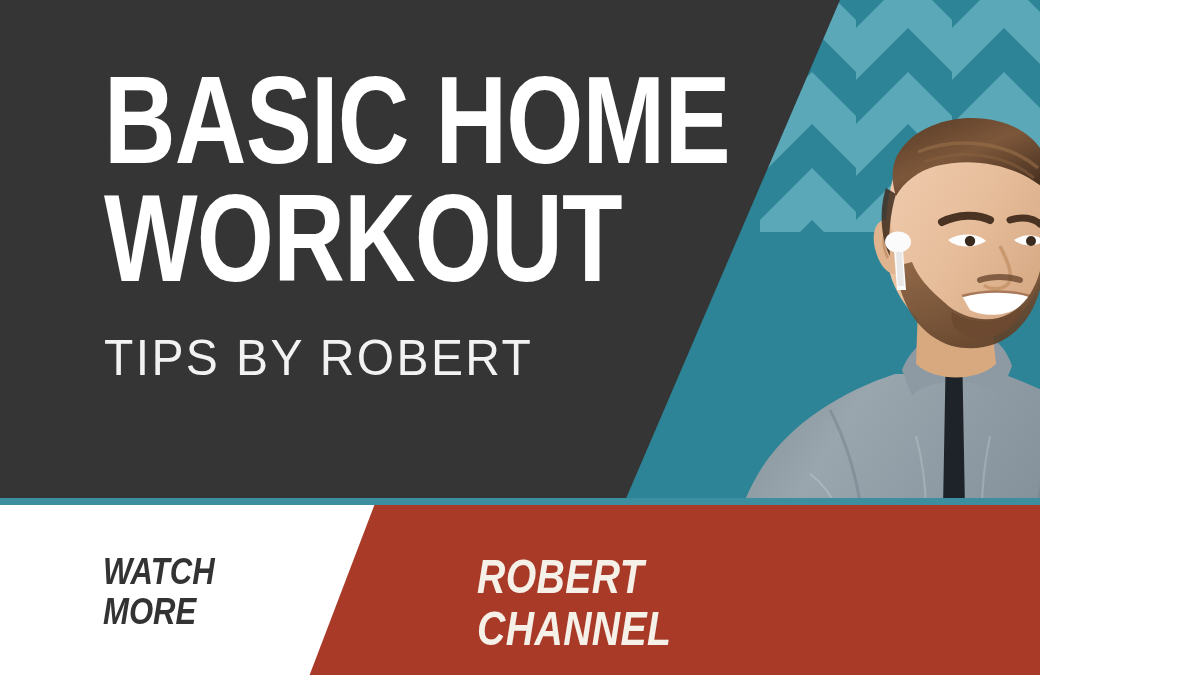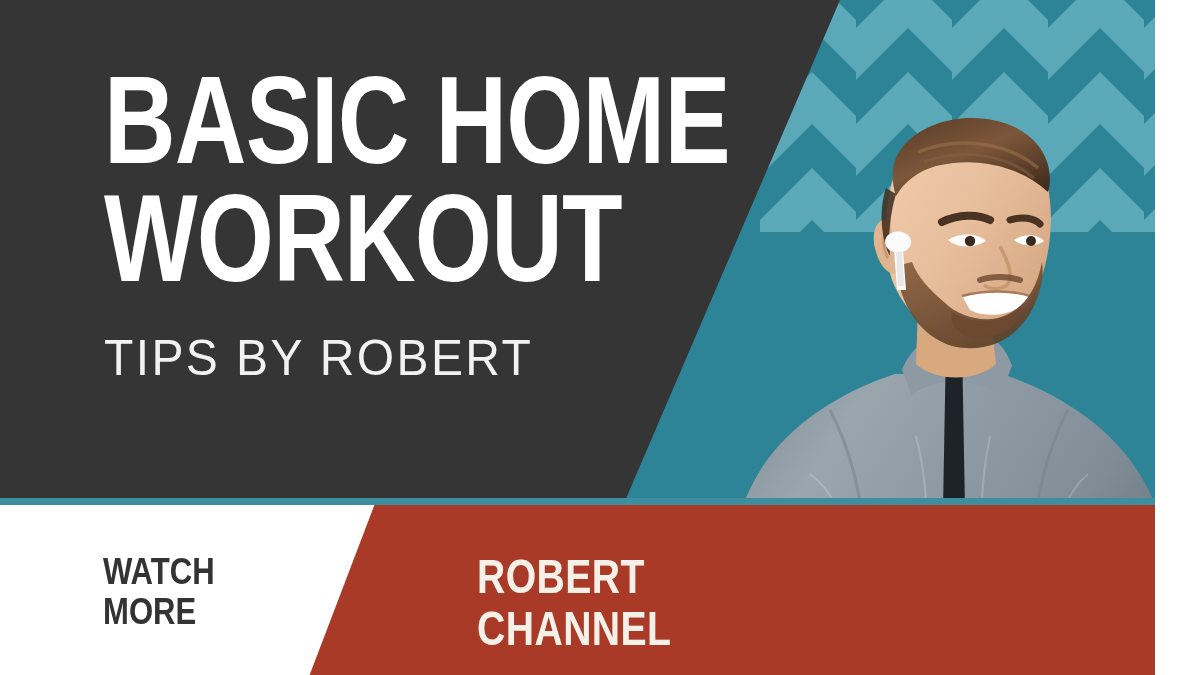--- a/index.html
+++ b/index.html
@@ -8,21 +8,21 @@
     padding: 0;
     background: #ffffff;
   }
   body {
     font-family: "Liberation Sans", sans-serif;
   }
 
   
   .thumbnail {
     position: relative;
-    width: 1155px;
+    width: 1040px;
     height: 675px;
     overflow: hidden;
     background: #ffffff;
     user-select: none;
   }
 
   
   .teal-backdrop {
     position: absolute;
     left: 0; top: 0;
@@ -109,20 +109,21 @@
 
   
   .footer-bar {
     position: absolute;
     left: 0;
     top: 505px;
     width: 1200px;
     height: 170px;
     background: #ffffff;
     overflow: hidden;
+    font-style: italic;
   }
 
   .footer-red {
     position: absolute;
     left: 0; top: 0;
     width: 1200px;
     height: 170px;
     background: #aa3a28;
     clip-path: polygon(31.2% 0, 100% 0, 100% 100%, 25.8% 100%);
   }

